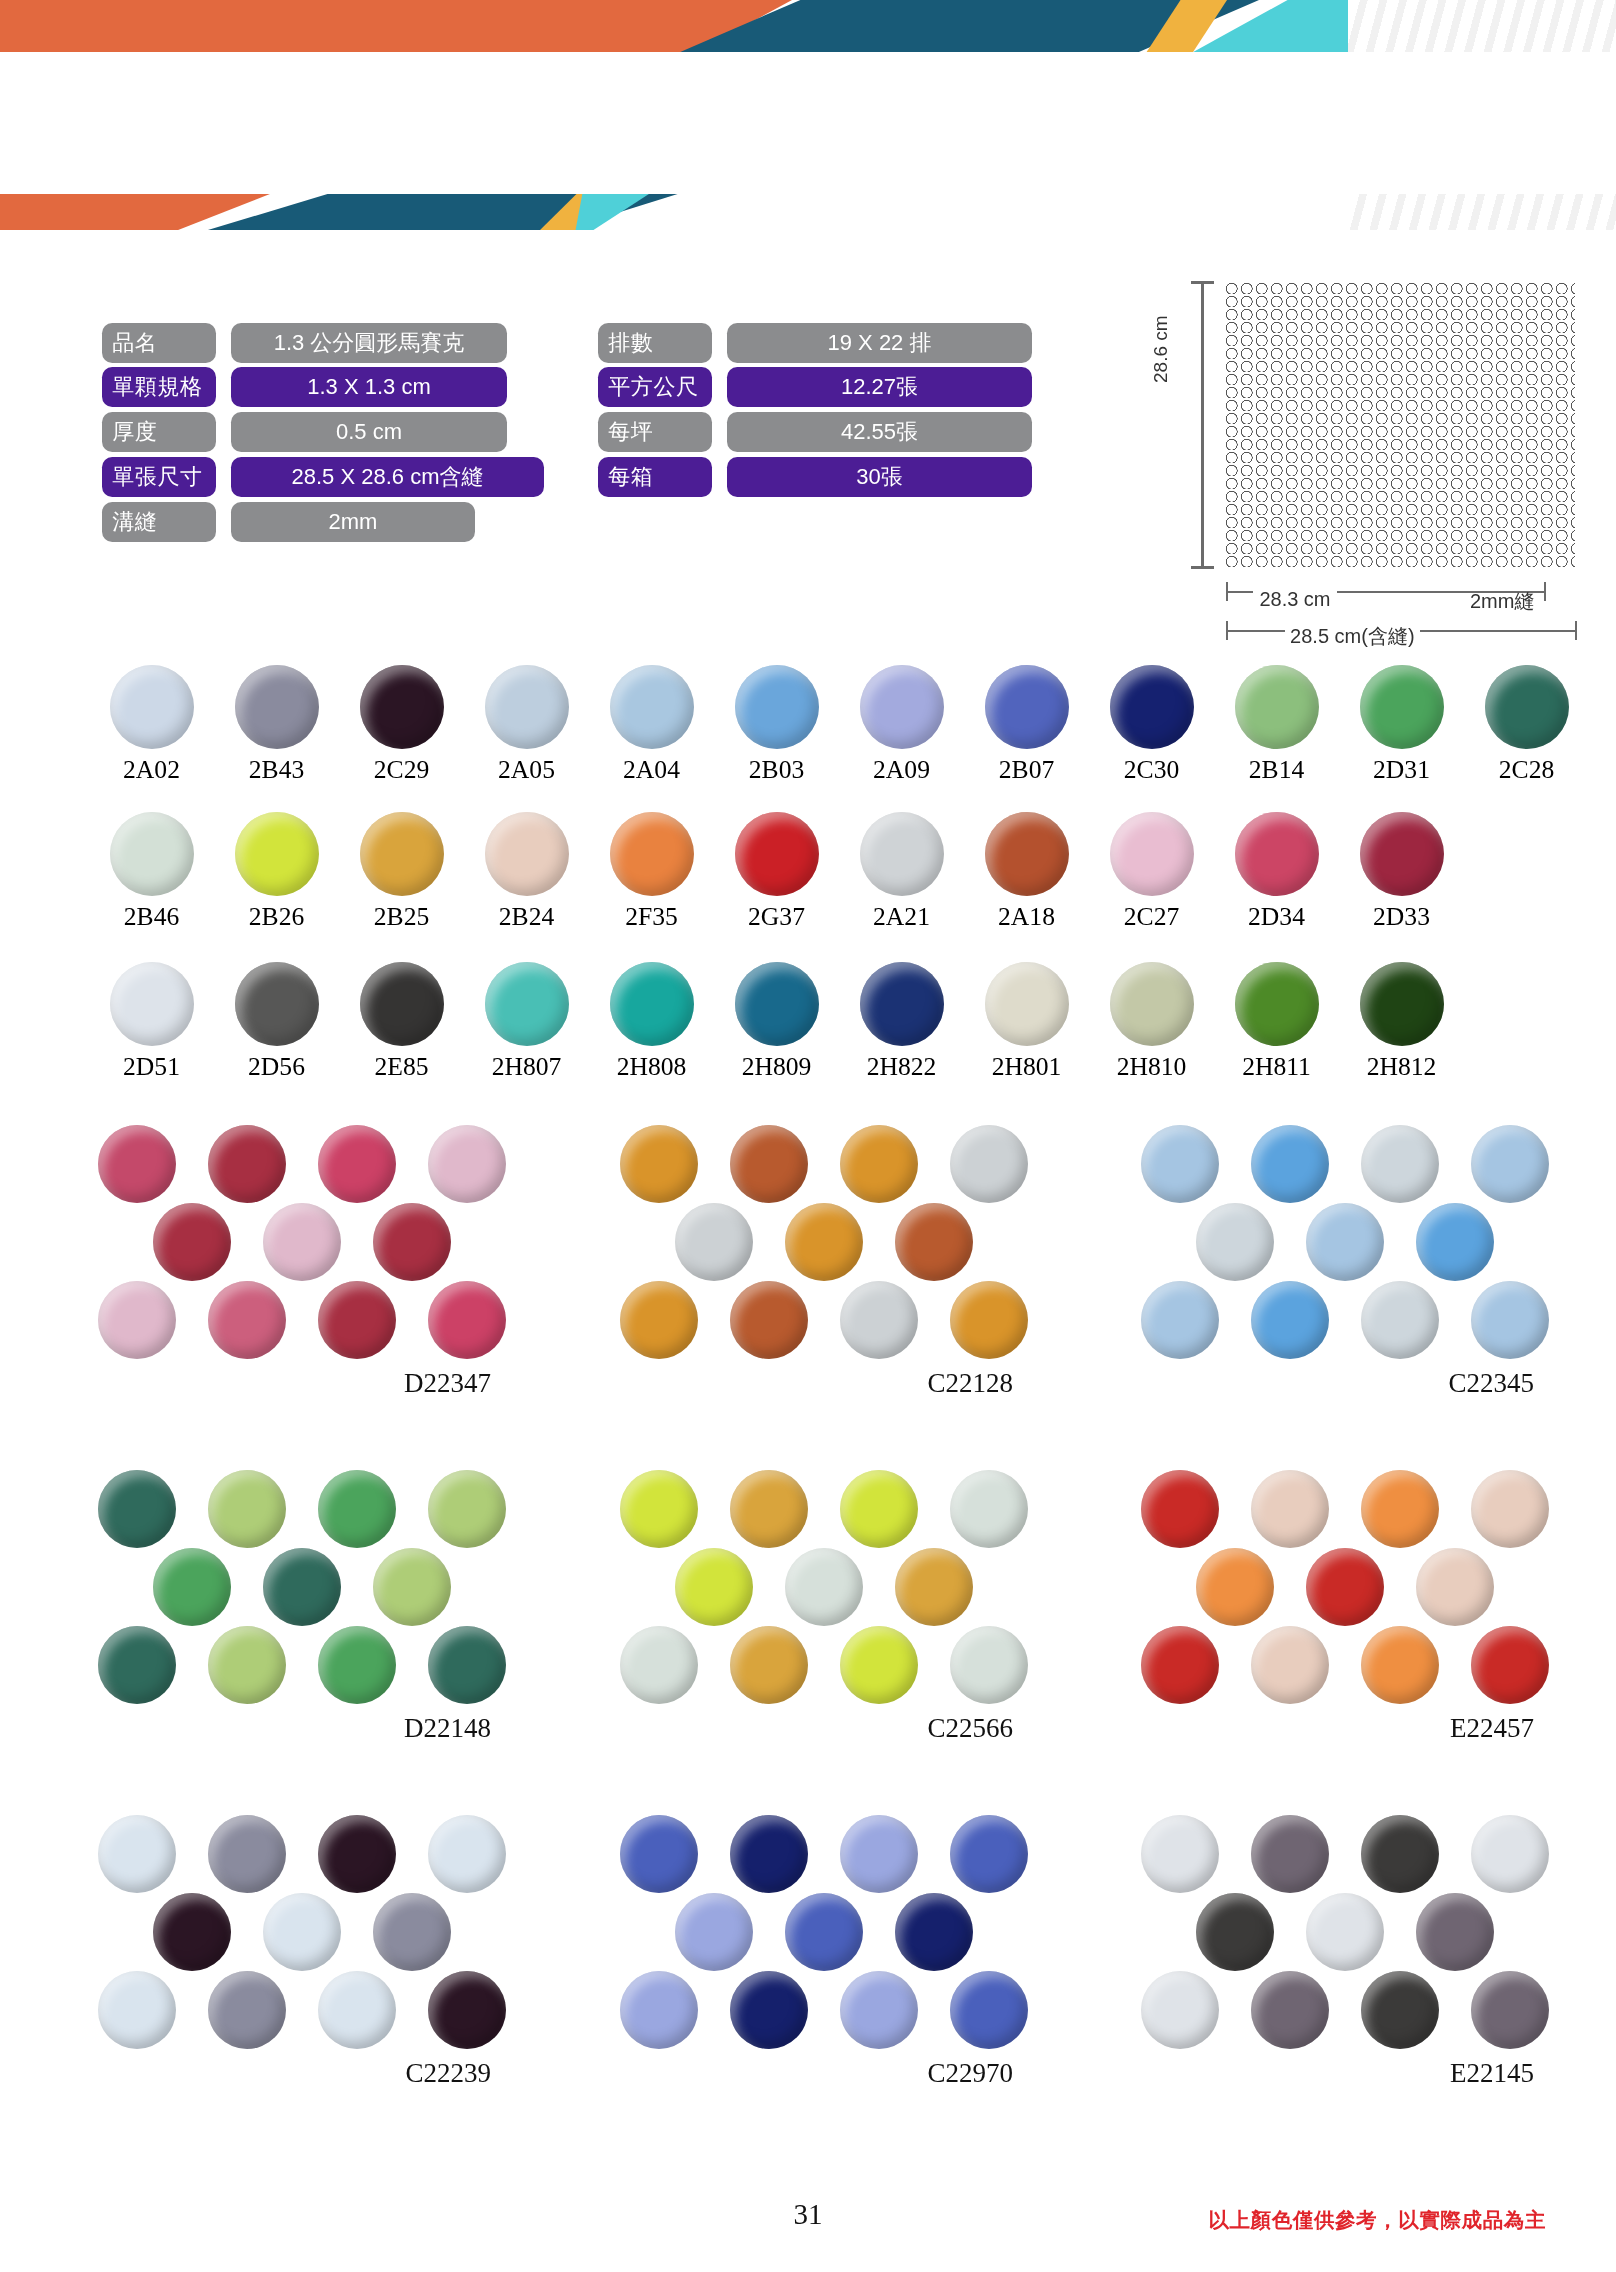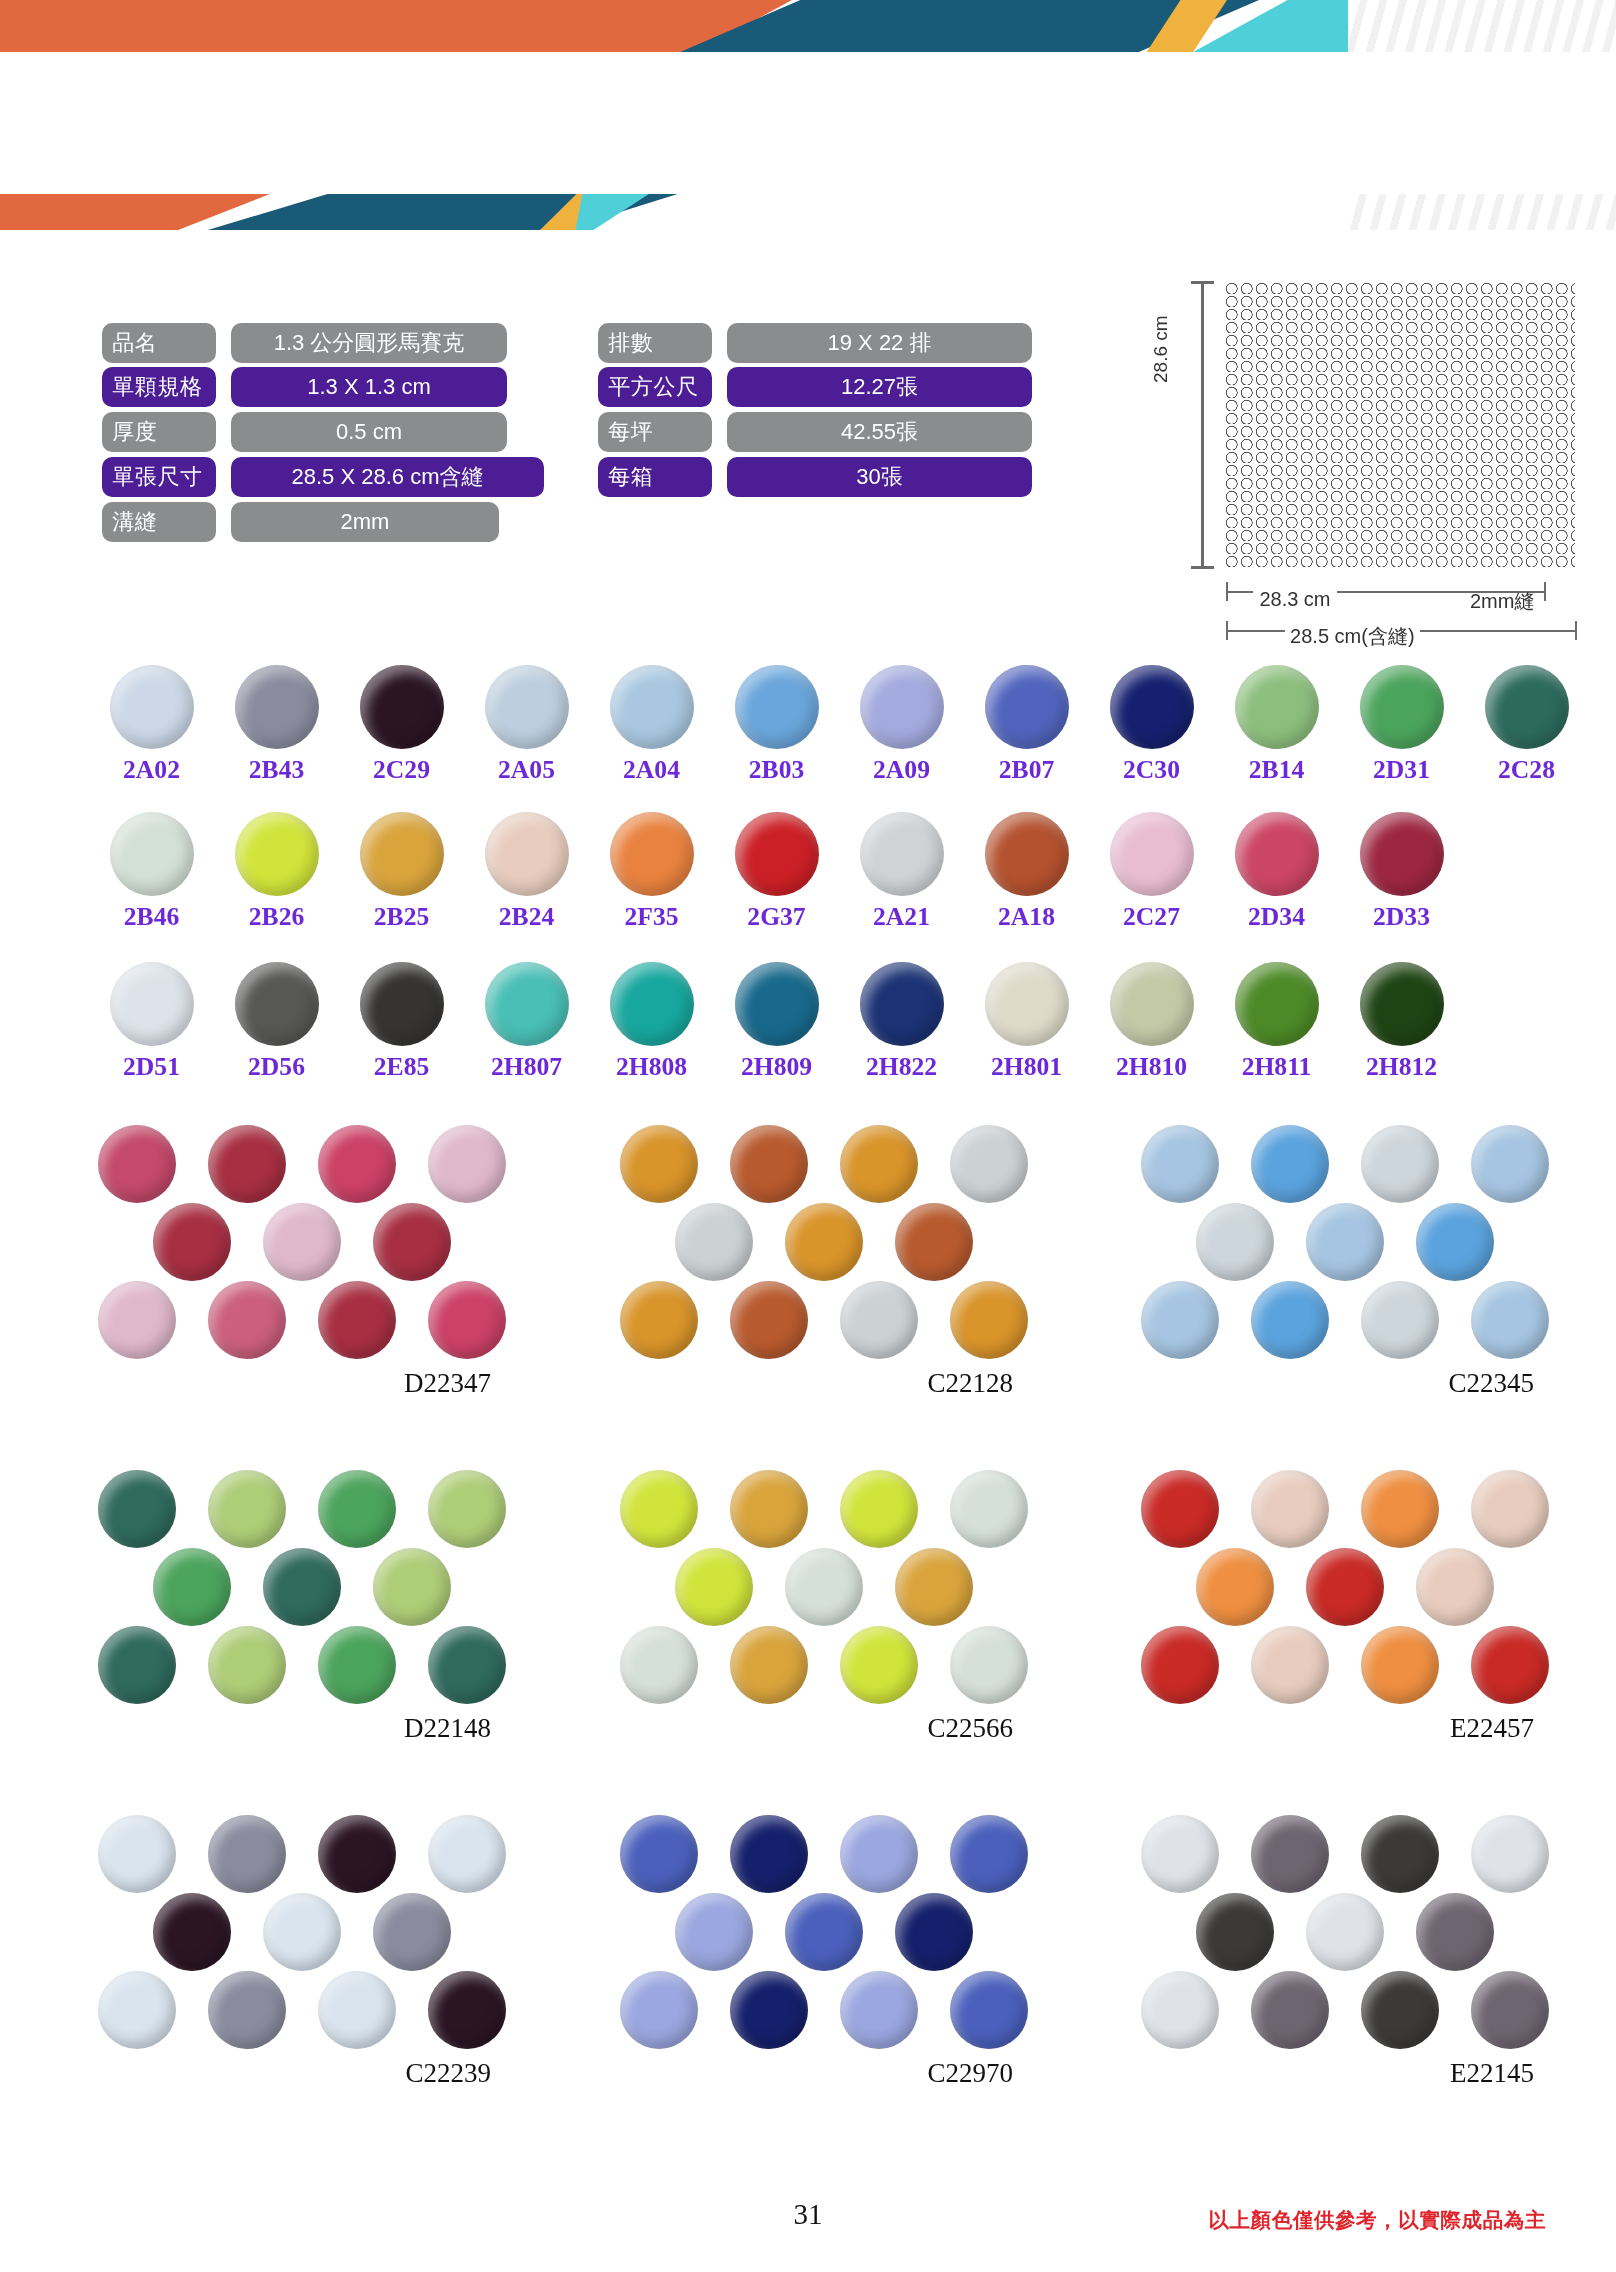--- a/index.html
+++ b/index.html
@@ -96,21 +96,21 @@
   .sheet-h2:before{left:0;} .sheet-h2:after{right:0;}
   .lbl-283 { position:absolute; left:1253px; top:588px; font-size:20px; color:#333; background:#fff; padding:0 6.4px;}
   .lbl-2mm { position:absolute; left:1470px; top:588px; font-size:20px; color:#333; }
   .lbl-285 { position:absolute; left:1285px; top:623px; font-size:20px; color:#333; background:#fff; padding:0 5.1px;}
 
   
   .srow { position:absolute; left:0; width:1616px; display:flex; }
   .scell { width:125px; display:flex; flex-direction:column; align-items:center; }
   .dot { width:84px; height:84px; border-radius:50%;
          box-shadow: inset -5.1px -6.4px 14px rgba(0,0,0,.20), inset 6.4px 7.7px 11.5px rgba(255,255,255,.45); }
-  .scode { margin-top:6.4px; font-family:"Liberation Serif", serif; font-size:25.6px; color:#6d28d9; letter-spacing:0px;font-weight:bold;}
+  .scode { margin-top:6.4px; font-family:"Liberation Serif", serif; font-size:25.6px; color:#000000; letter-spacing:0px;}
 
   
   .bgrp { position:absolute; width:447px; }
   .brow { display:flex; }
   .brow.r2 { margin-left:55px; }
   .bdot-w { width:110px; display:flex; justify-content:center; }
   .bdot { width:78px; height:78px; border-radius:50%;
           box-shadow: inset -5.1px -6.4px 12.8px rgba(0,0,0,.22), inset 5.8px 7px 10.2px rgba(255,255,255,.42); }
   .bcode { margin-top:9px; text-align:right; width:409px;
            font-family:"Liberation Serif", serif; font-size:27px; color:#111; }
@@ -182,21 +182,21 @@
       <div class="spec" style="left: 102px; top: 412px;">
         <div class="pill k grey">厚度</div>
         <div class="pill v grey" style="width: 276px;">0.5 cm</div>
       </div>
       <div class="spec" style="left: 102px; top: 457px;">
         <div class="pill k gold">單張尺寸</div>
         <div class="pill v gold" style="width: 313px;">28.5 X 28.6 cm含縫</div>
       </div>
       <div class="spec" style="left: 102px; top: 502px;">
         <div class="pill k grey">溝縫</div>
-        <div class="pill v grey" style="width: 268px;">2mm</div>
+        <div class="pill v grey" style="width: 244px;">2mm</div>
       </div>
     </div>
   <div id="spec-right-host">
       <div class="spec" style="left: 598px; top: 323px;">
         <div class="pill k grey">排數</div>
         <div class="pill v grey" style="width: 305px;">19 X 22 排</div>
       </div>
       <div class="spec" style="left: 598px; top: 367px;">
         <div class="pill k gold">平方公尺</div>
         <div class="pill v gold" style="width: 305px;">12.27張</div>

